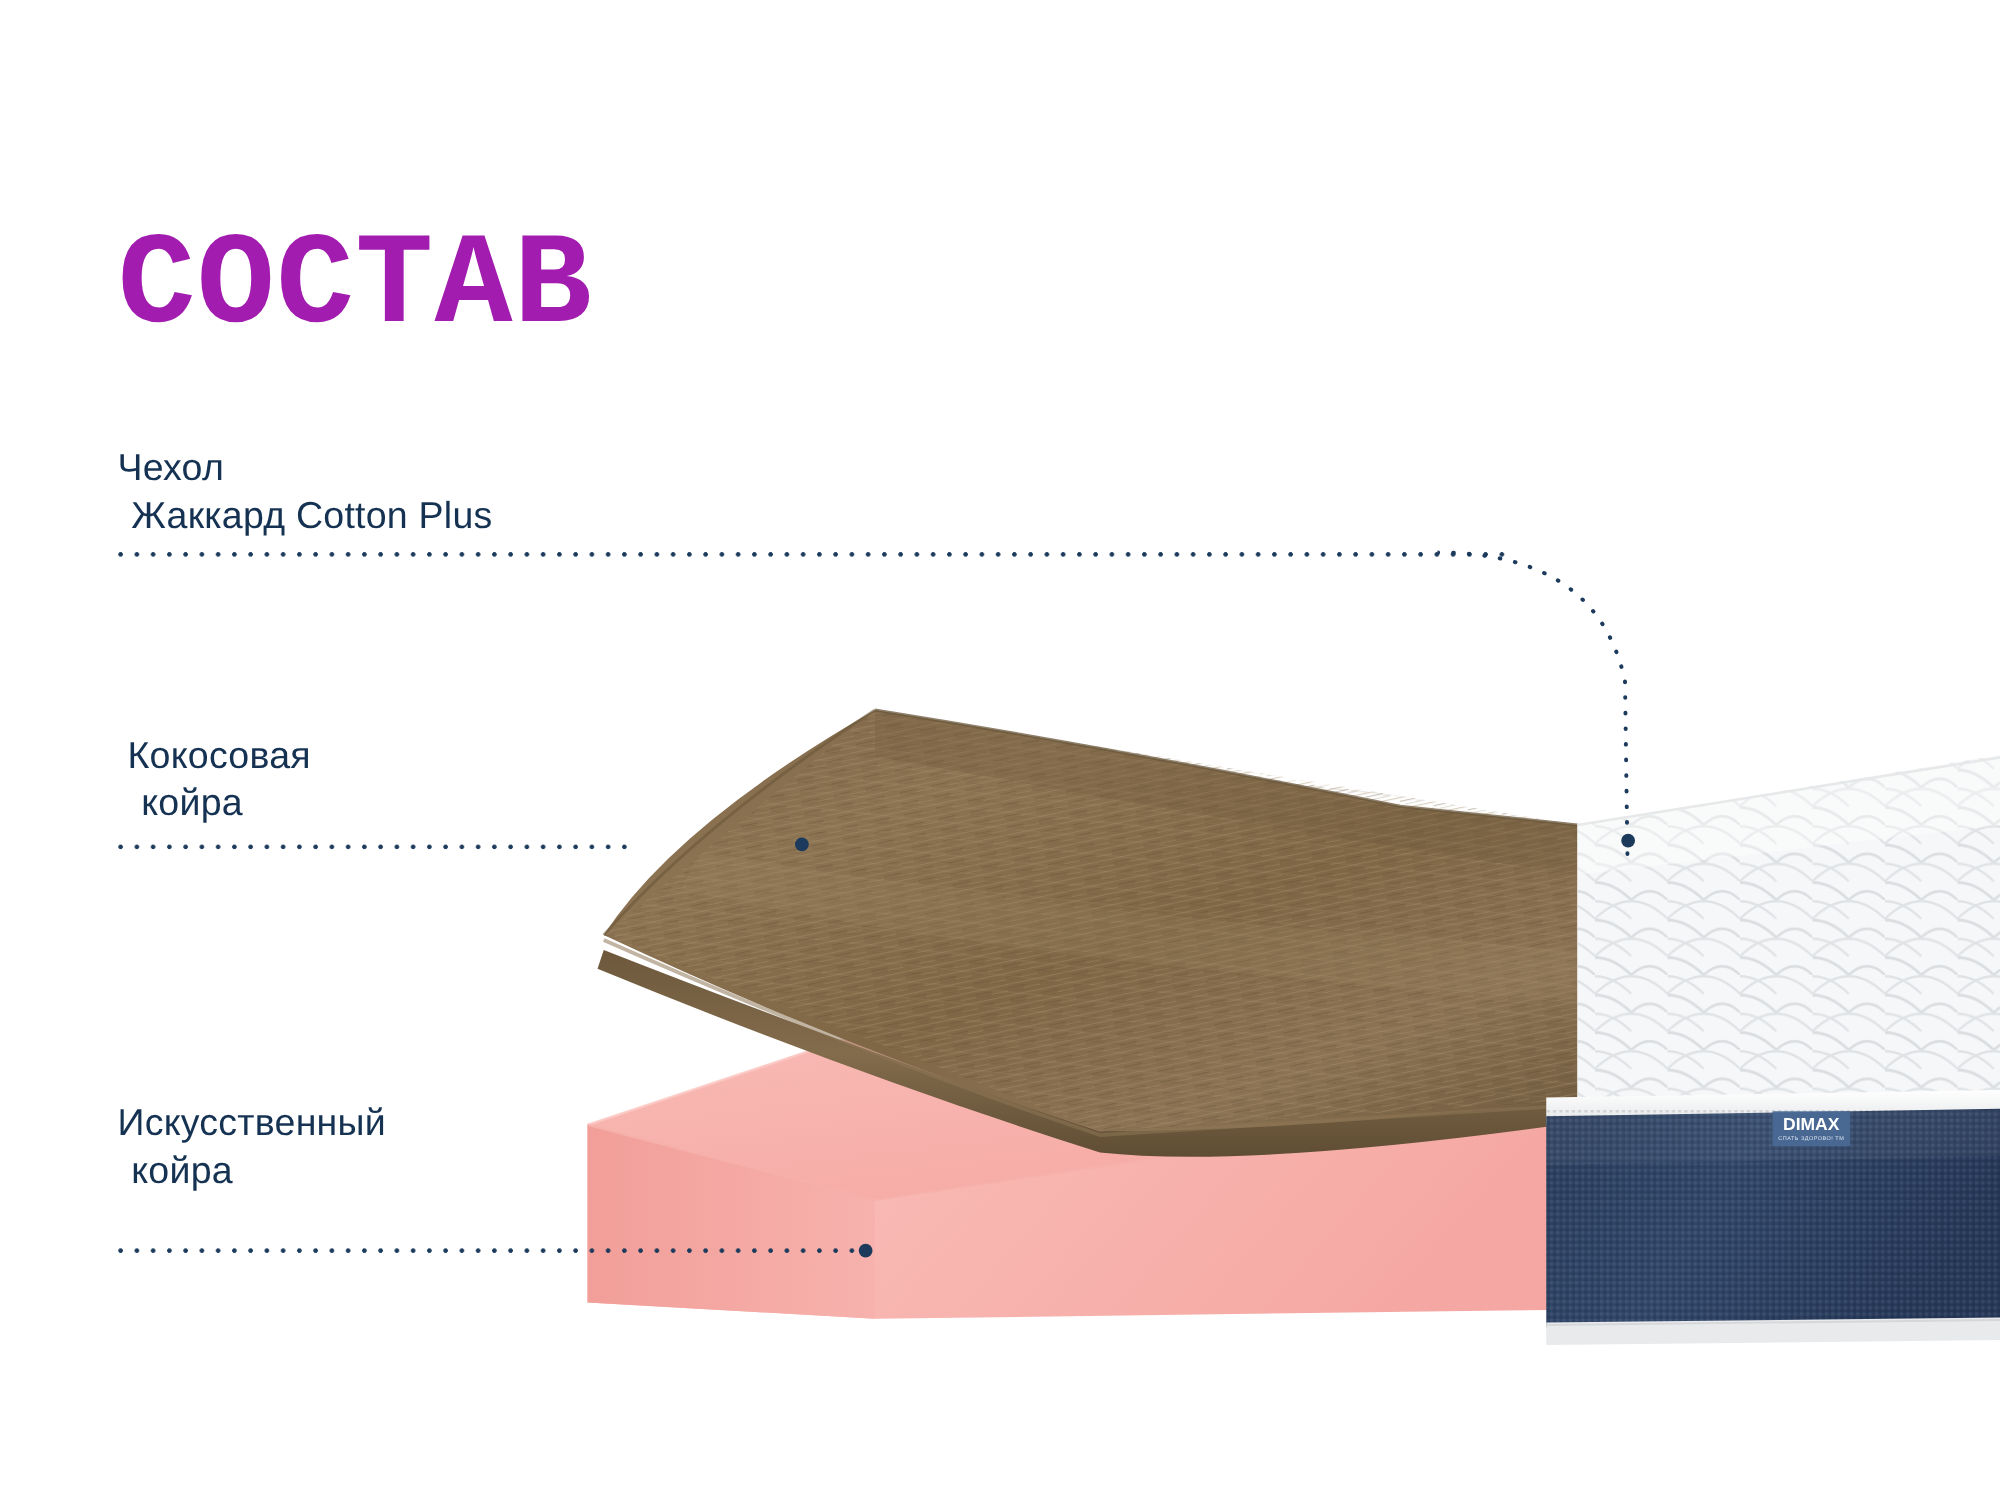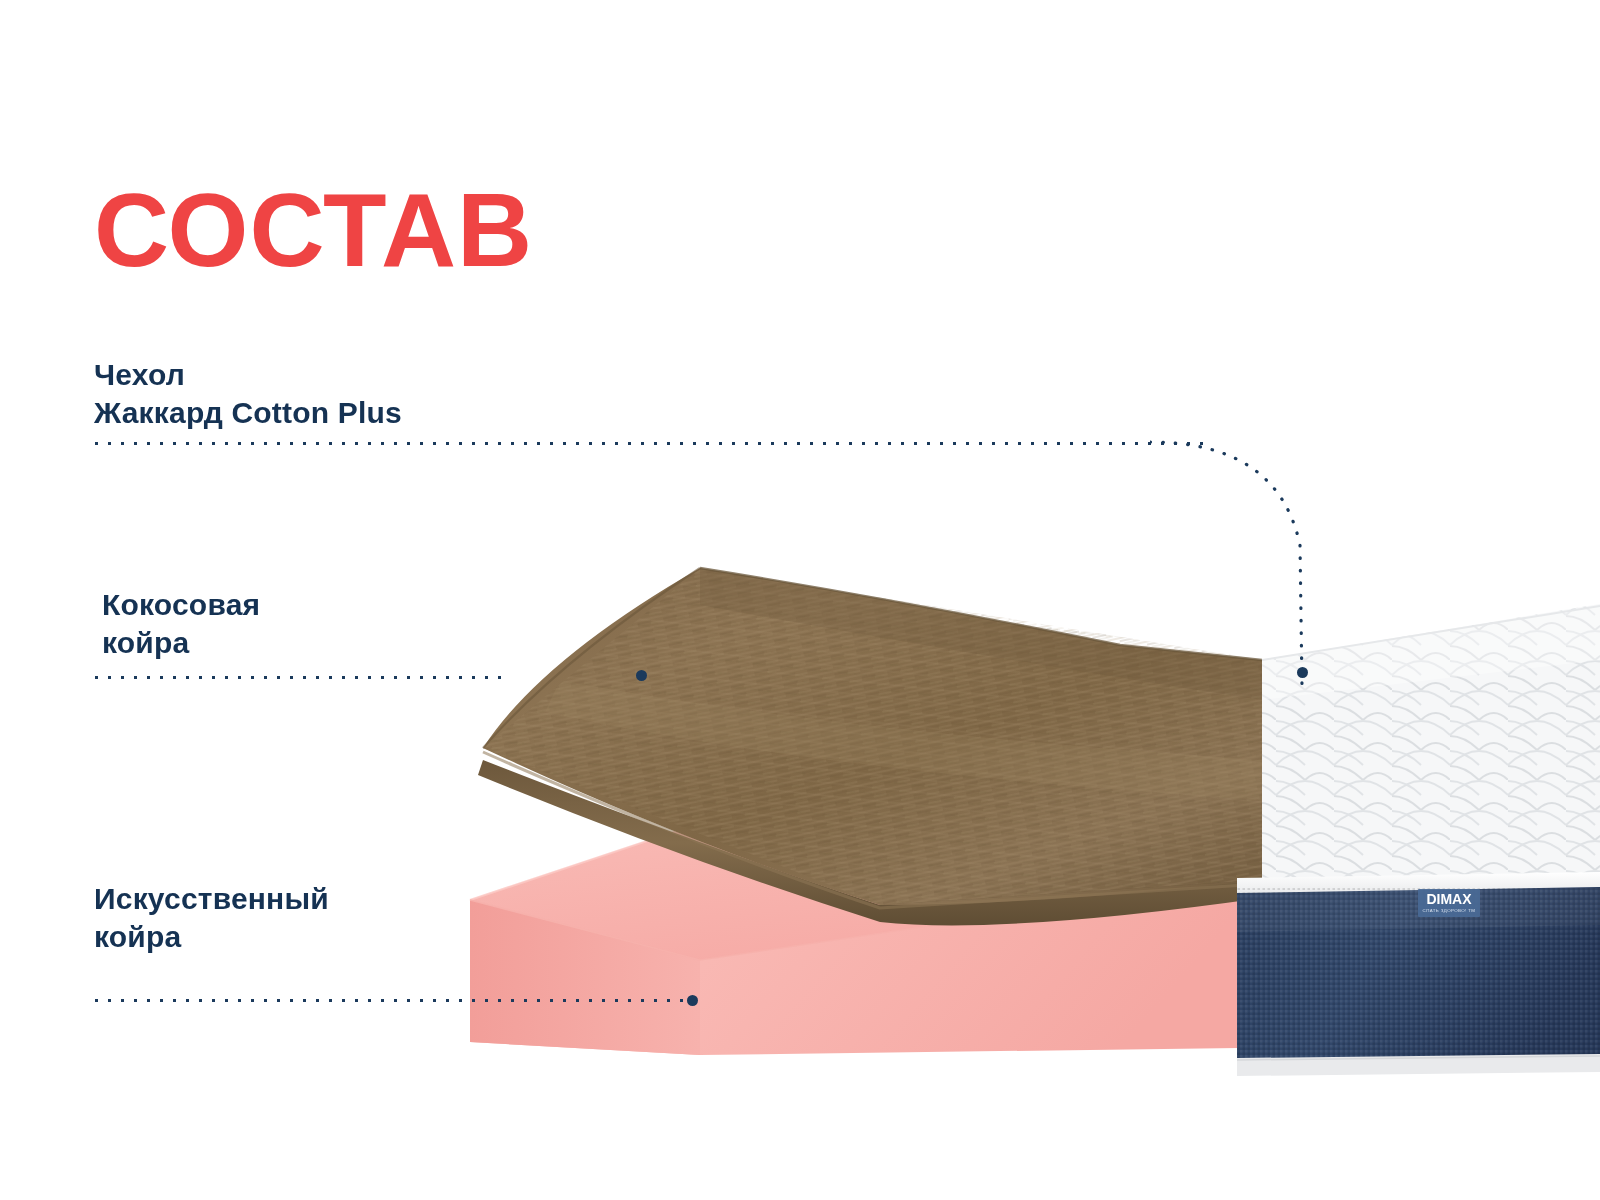--- a/index.html
+++ b/index.html
@@ -19,39 +19,40 @@
   }
 
   
   .page-title {
     position: absolute;
     left: 94px;
     top: 178px;
     font-size: 104px;
     font-weight: 700;
     letter-spacing: 1px;
-    color: #ef4444;
+    color: #a21caf;
     line-height: 1;
     white-space: nowrap;
+    font-family: Liberation Mono, monospace;
   }
 
   
   .label {
     position: absolute;
     color: #153253;
     font-size: 30px;
-    font-weight: 700;
+    font-weight: 400;
     line-height: 1.28;
     letter-spacing: 0.2px;
     white-space: nowrap;
   }
   .label-cover  { left: 94px; top: 356px; }
   .label-coir   { left: 102px; top: 586px; }
   .label-latex  { left: 94px; top: 880px; }
-  .label-line2 { display:block; }
+  .label-line2 { display:block;margin-left:11px; }
 
   
   .leader {
     position: absolute;
     height: 5px;
     background-image: radial-gradient(circle, #1b3a5c 1.6px, rgba(0,0,0,0) 1.9px);
     background-size: 13px 5px;
     background-repeat: repeat-x;
     background-position: 0 50%;
   }

